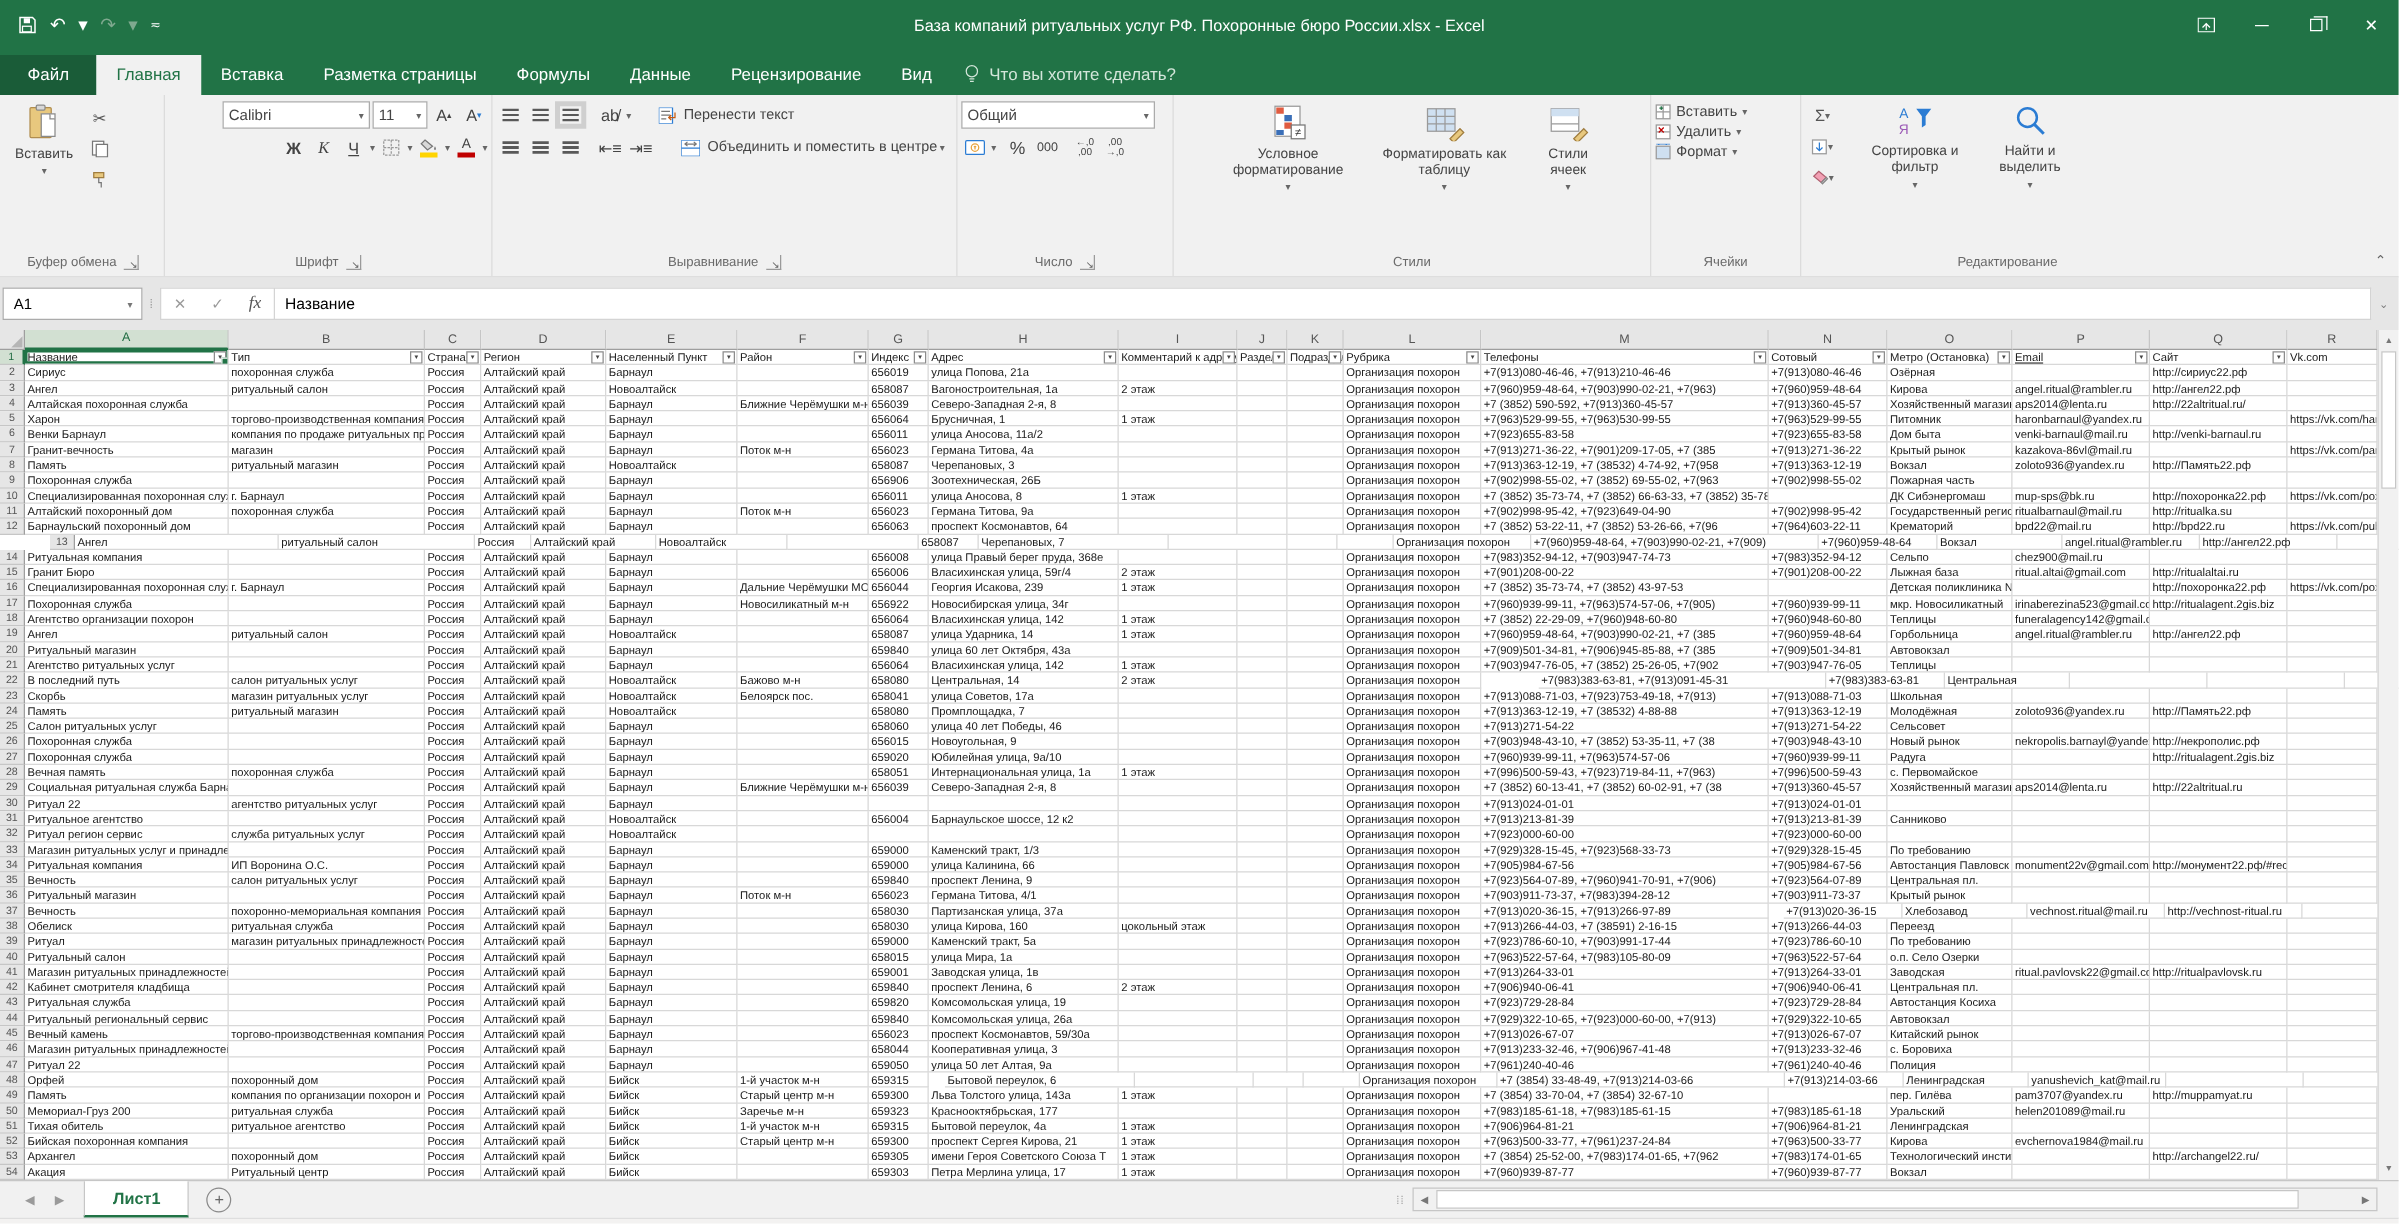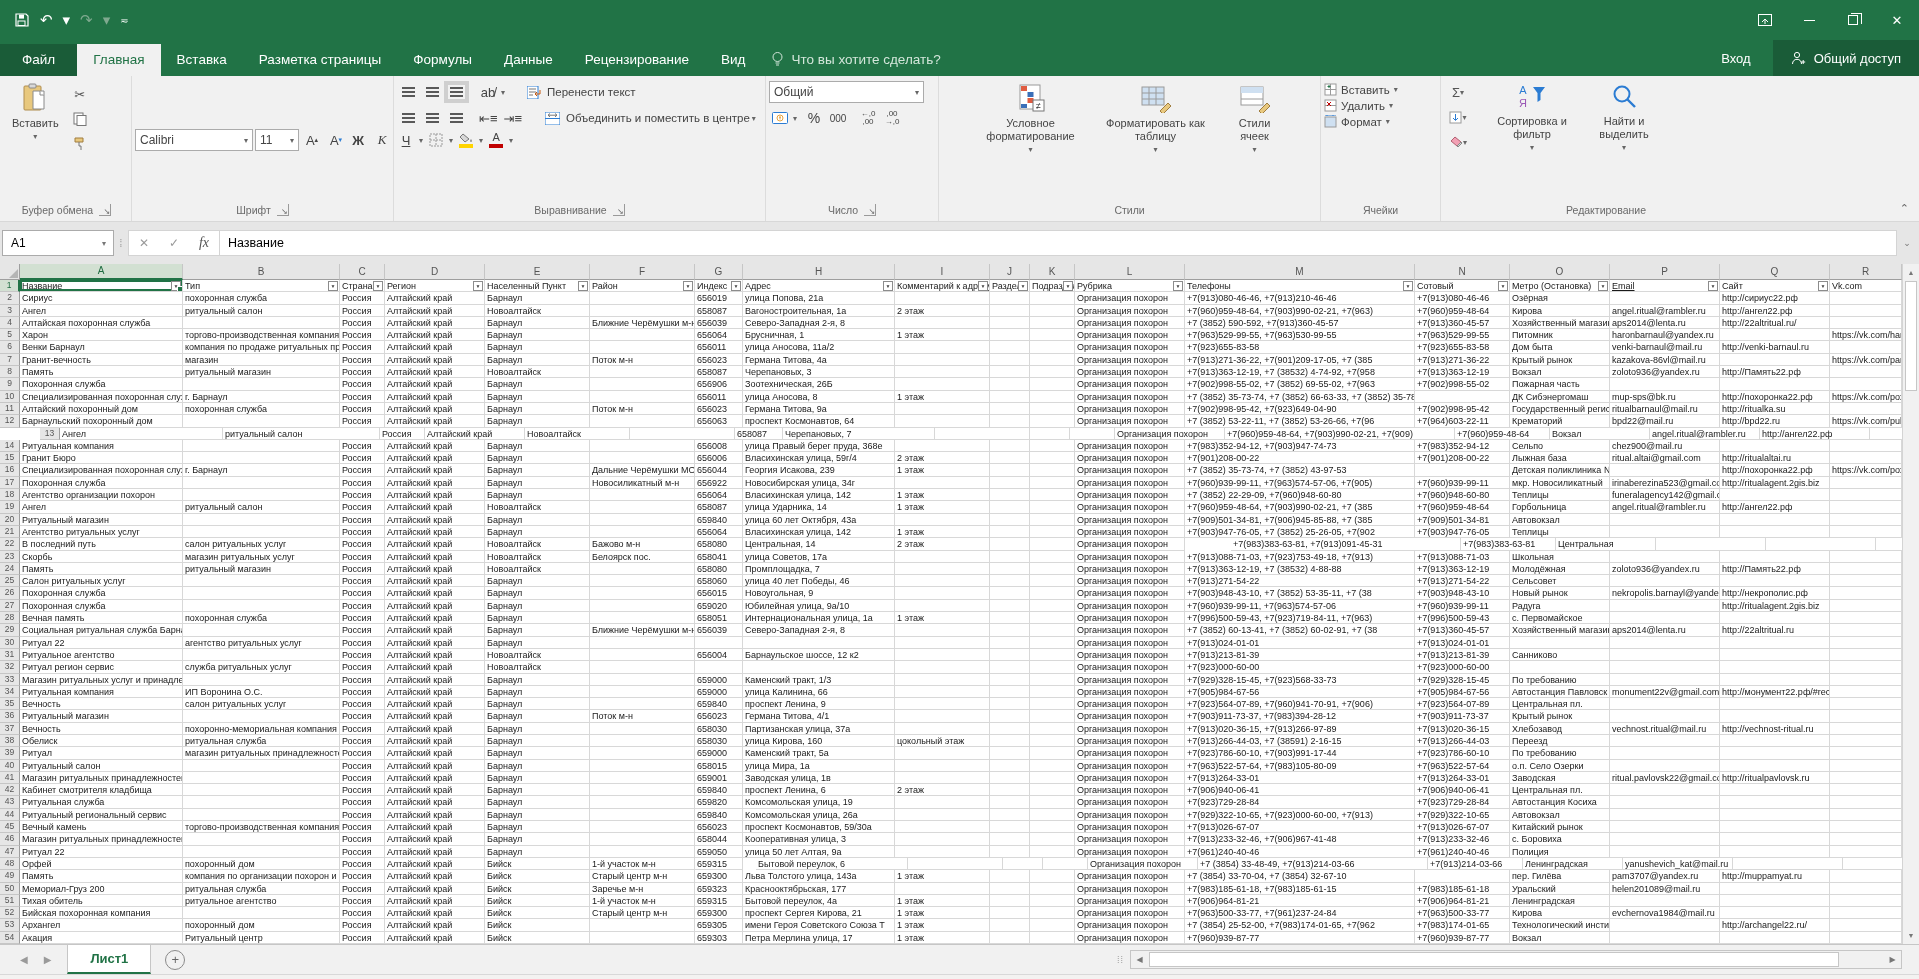--- a/index.html
+++ b/index.html
@@ -114,20 +114,21 @@
             <rect x="5" y="2.6" width="5" height="4" fill="#fff"></rect>
             <rect x="4" y="9" width="7" height="4.5" fill="none" stroke="#fff"></rect>
           </svg>
       </span>
       <span class="qbtn">↶</span>
       <span class="qbtn caret">▾</span>
       <span class="qbtn dim">↷</span>
       <span class="qbtn dim caret">▾</span>
       <span class="qbtn" style="font-size:10px;">≂</span>
     </div>
+    <div class="title-text">База компаний ритуальных услуг РФ. Похоронные бюро России.xlsx - Excel</div>
     <div class="winbtns">
       <span class="winbtn">
         <svg class="icon" width="14" height="12" viewBox="0 0 14 12">
             <rect x="0.5" y="0.5" width="13" height="11" fill="none" stroke="#fff"></rect>
             <path d="M4 8l3-3 3 3" fill="none" stroke="#fff"></path>
             <line x1="7" y1="5" x2="7" y2="10" stroke="#fff"></line>
           </svg>
       </span>
       <span class="winbtn">
           <span class="min-line"></span>
@@ -151,34 +152,20 @@
     <div class="tellme">
       <span>
         <svg class="icon" width="13" height="16" viewBox="0 0 13 16">
             <circle cx="6.5" cy="6" r="4.5" fill="none" stroke="#d3e6da"></circle>
             <line x1="4.5" y1="12" x2="8.5" y2="12" stroke="#d3e6da"></line>
             <line x1="5" y1="14" x2="8" y2="14" stroke="#d3e6da"></line>
           </svg>
       </span>
       <span>Что вы хотите сделать?</span>
     </div>
-    <div class="tabs-right">
-      <span class="signin">Вход</span>
-      <span class="share">
-        <span>
-          <svg class="icon" width="15" height="14" viewBox="0 0 15 14">
-              <circle cx="6" cy="4" r="2.6" fill="none" stroke="#fff"></circle>
-              <path d="M1.5 13c0-3 2-4.7 4.5-4.7S10.5 10 10.5 13" fill="none" stroke="#fff"></path>
-              <line x1="12.2" y1="9" x2="12.2" y2="13" stroke="#fff"></line>
-              <line x1="10.2" y1="11" x2="14.2" y2="11" stroke="#fff"></line>
-            </svg>
-        </span>
-        <span>Общий доступ</span>
-      </span>
-    </div>
   </div>
 
   <div class="ribbon">
 
     <div class="rgroup" style="width:130px;">
       <div class="gcontent">
         <div class="bigbtn">
           <span class="bicon">
             <svg class="icon" width="28" height="30" viewBox="0 0 28 30">
                 <rect x="3" y="3" width="17" height="24" rx="1" fill="#e8c87e" stroke="#b08d4f"></rect>
@@ -206,21 +193,21 @@
           </span>
         </div>
       </div>
       <div class="glabel">
           <span>Буфер обмена</span>
           <span class="launcher">↘</span>
         </div>
     </div>
 
     <div class="rgroup" style="width:262px;">
-      <div class="gcontent" style="flex-direction:row; align-items:center;">
+      <div class="gcontent" style="flex-direction:column; align-items:flex-end;">
         <div class="frow">
           <div class="selbox" style="width:118px;">
               <span>Calibri</span>
               <span class="caret">▾</span>
             </div>
           <div class="selbox" style="width:44px;">
               <span>11</span>
               <span class="caret">▾</span>
             </div>
           <span class="tbtn">A<sup style="font-size:7px;">▴</sup></span>
@@ -1286,21 +1273,21 @@
           <div class="cell" style="width: 100px; line-height: 12.3px;">Алтайский край</div>
           <div class="cell" style="width: 105px; line-height: 12.3px;">Барнаул</div>
           <div class="cell" style="width: 105px; line-height: 12.3px;"></div>
           <div class="cell" style="width: 48px; line-height: 12.3px;">658030</div>
           <div class="cell" style="width: 152px; line-height: 12.3px;">Партизанская улица, 37а</div>
           <div class="cell" style="width: 95px; line-height: 12.3px;"></div>
           <div class="cell" style="width: 40px; line-height: 12.3px;"></div>
           <div class="cell" style="width: 45px; line-height: 12.3px;"></div>
           <div class="cell" style="width: 110px; line-height: 12.3px;">Организация похорон</div>
           <div class="cell" style="width: 230px; line-height: 12.3px;">+7(913)020-36-15, +7(913)266-97-89</div>
-          <div class="cell" style="width: 95px; line-height: 12.3px;">+7(913)020-36-15</div>
+          <div class="cell" style="width: 95px; line-height: 12.3px; margin-left: 12px;">+7(913)020-36-15</div>
           <div class="cell" style="width: 100px; line-height: 12.3px;">Хлебозавод</div>
           <div class="cell" style="width: 110px; line-height: 12.3px;">vechnost.ritual@mail.ru</div>
           <div class="cell" style="width: 110px; line-height: 12.3px;">http://vechnost-ritual.ru</div>
           <div class="cell" style="width: 72px; line-height: 12.3px;"></div>
         </div>
         <div class="grow" style="height: 12.3px;">
           <div class="rowhead">38</div>
           <div class="cell" style="width: 163px; line-height: 12.3px;">Обелиск</div>
           <div class="cell" style="width: 157px; line-height: 12.3px;">ритуальная служба</div>
           <div class="cell" style="width: 45px; line-height: 12.3px;">Россия</div>

